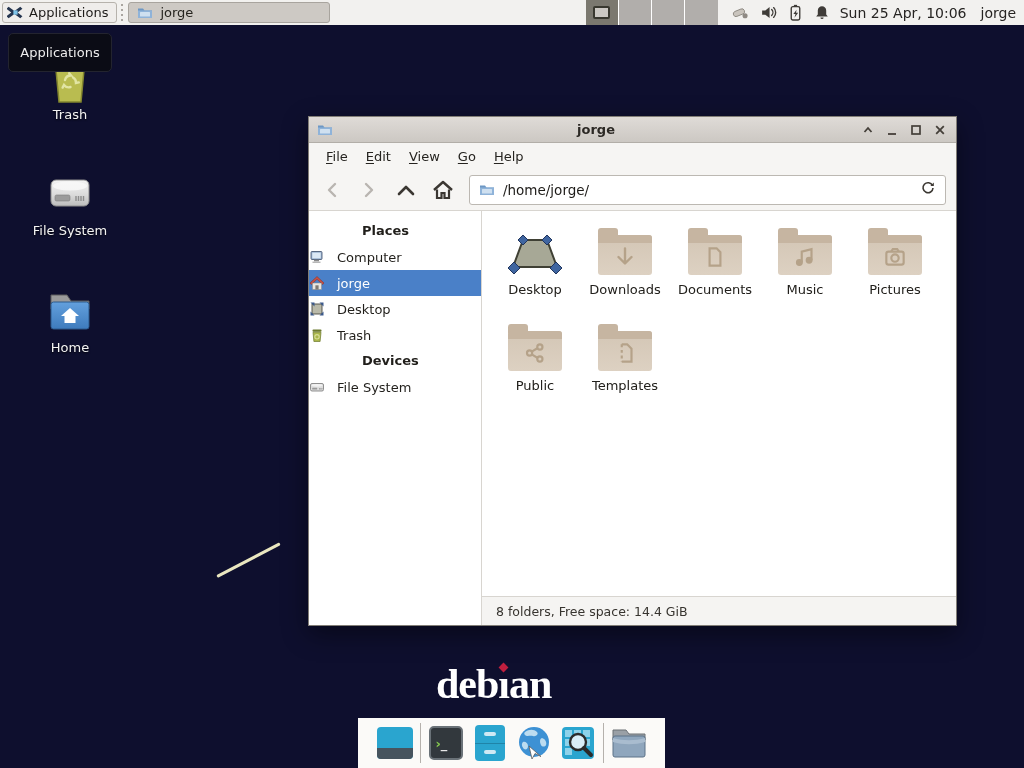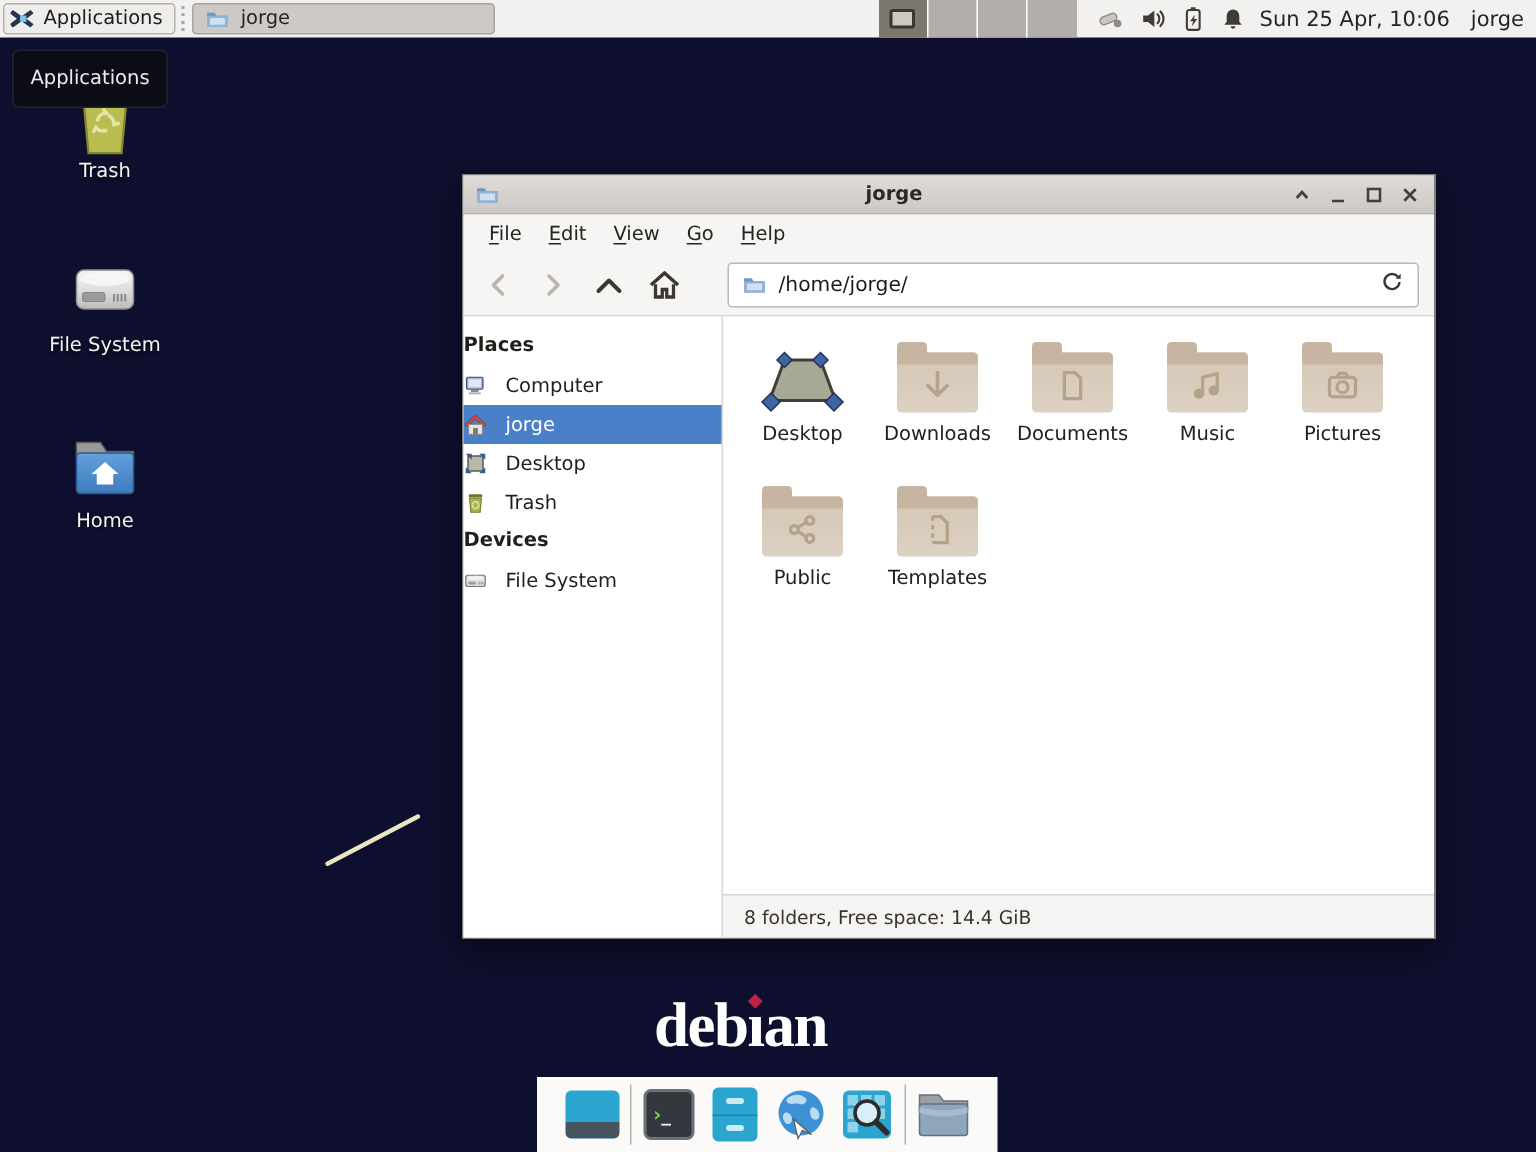--- a/index.html
+++ b/index.html
@@ -53,27 +53,27 @@
   .win-btn { width:17px; height:17px; display:flex; align-items:center; justify-content:center; cursor:pointer; }
 
   .menubar { height:26px; background:#f6f5f3; display:flex; align-items:center; padding-left:8px; }
   .menu-item { font-size:13px; color:#262420; padding:4px 9px; cursor:pointer; }
 
   .toolbar { height:42px; background:#f6f5f3; border-bottom:1px solid #d8d5d0; display:flex;
              align-items:center; padding:0 10px; }
   .nav-btn { width:26px; height:28px; display:flex; align-items:center; justify-content:center;
              border-radius:3px; margin-right:11px; cursor:pointer; }
   .pathbar { flex:1; height:30px; background:#fff; border:1px solid #bcb8b2; border-radius:3px;
-             display:flex; align-items:center; gap:8px; padding:0 9px; margin-left:18px; }
+             display:flex; align-items:center; gap:8px; padding:0 9px; margin-left:2px; }
   .pathbar .path-text { font-size:13.5px; color:#1d1b18; flex:1; }
 
   .win-body { flex:1; display:flex; min-height:0; }
   .sidebar { width:173px; background:#fff; border-right:1px solid #d8d5d0; padding-top:7px;
              font-size:13px; color:#211f1b; }
-  .side-header { font-weight:bold; padding:5px 0 6px 0; }
+  .side-header { font-weight:bold; padding:5px 0 6px 20px;margin-left:33px; }
   .side-item { display:flex; align-items:center; gap:12px; height:26px; cursor:pointer; }
   .side-item.selected { background:#4a80c8; color:#fff; }
   .side-item svg { flex:0 0 auto; }
 
   .main-col { flex:1; display:flex; flex-direction:column; min-width:0; }
   .filegrid { flex:1; background:#fff; display:grid; grid-template-columns:repeat(5,90px);
               align-content:start; padding:10px 0 0 8px; row-gap:4px; }
   .fcell { width:90px; height:92px; display:flex; flex-direction:column; align-items:center; cursor:pointer; }
   .icon-wrap { width:60px; height:56px; display:flex; align-items:flex-end; justify-content:center; }
   .fcell .flabel { margin-top:5px; font-size:13px; color:#22201c; }

